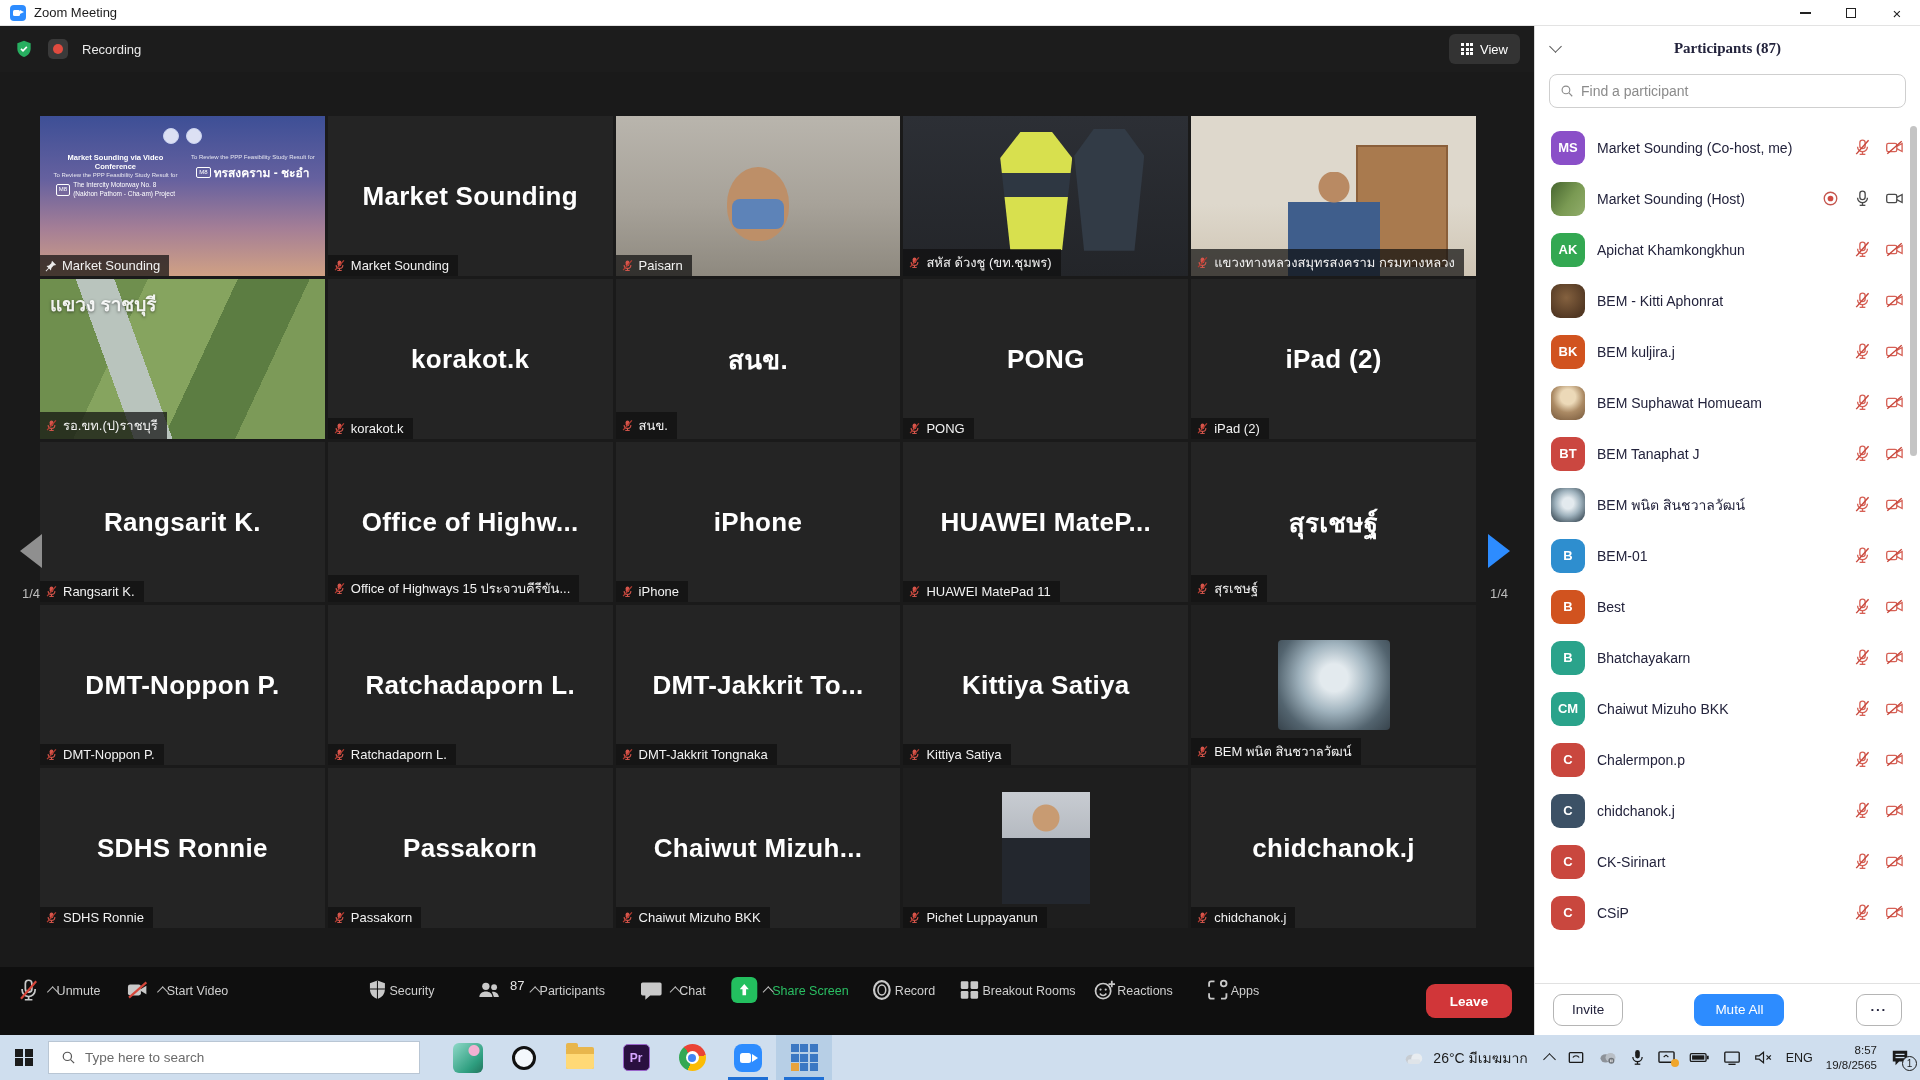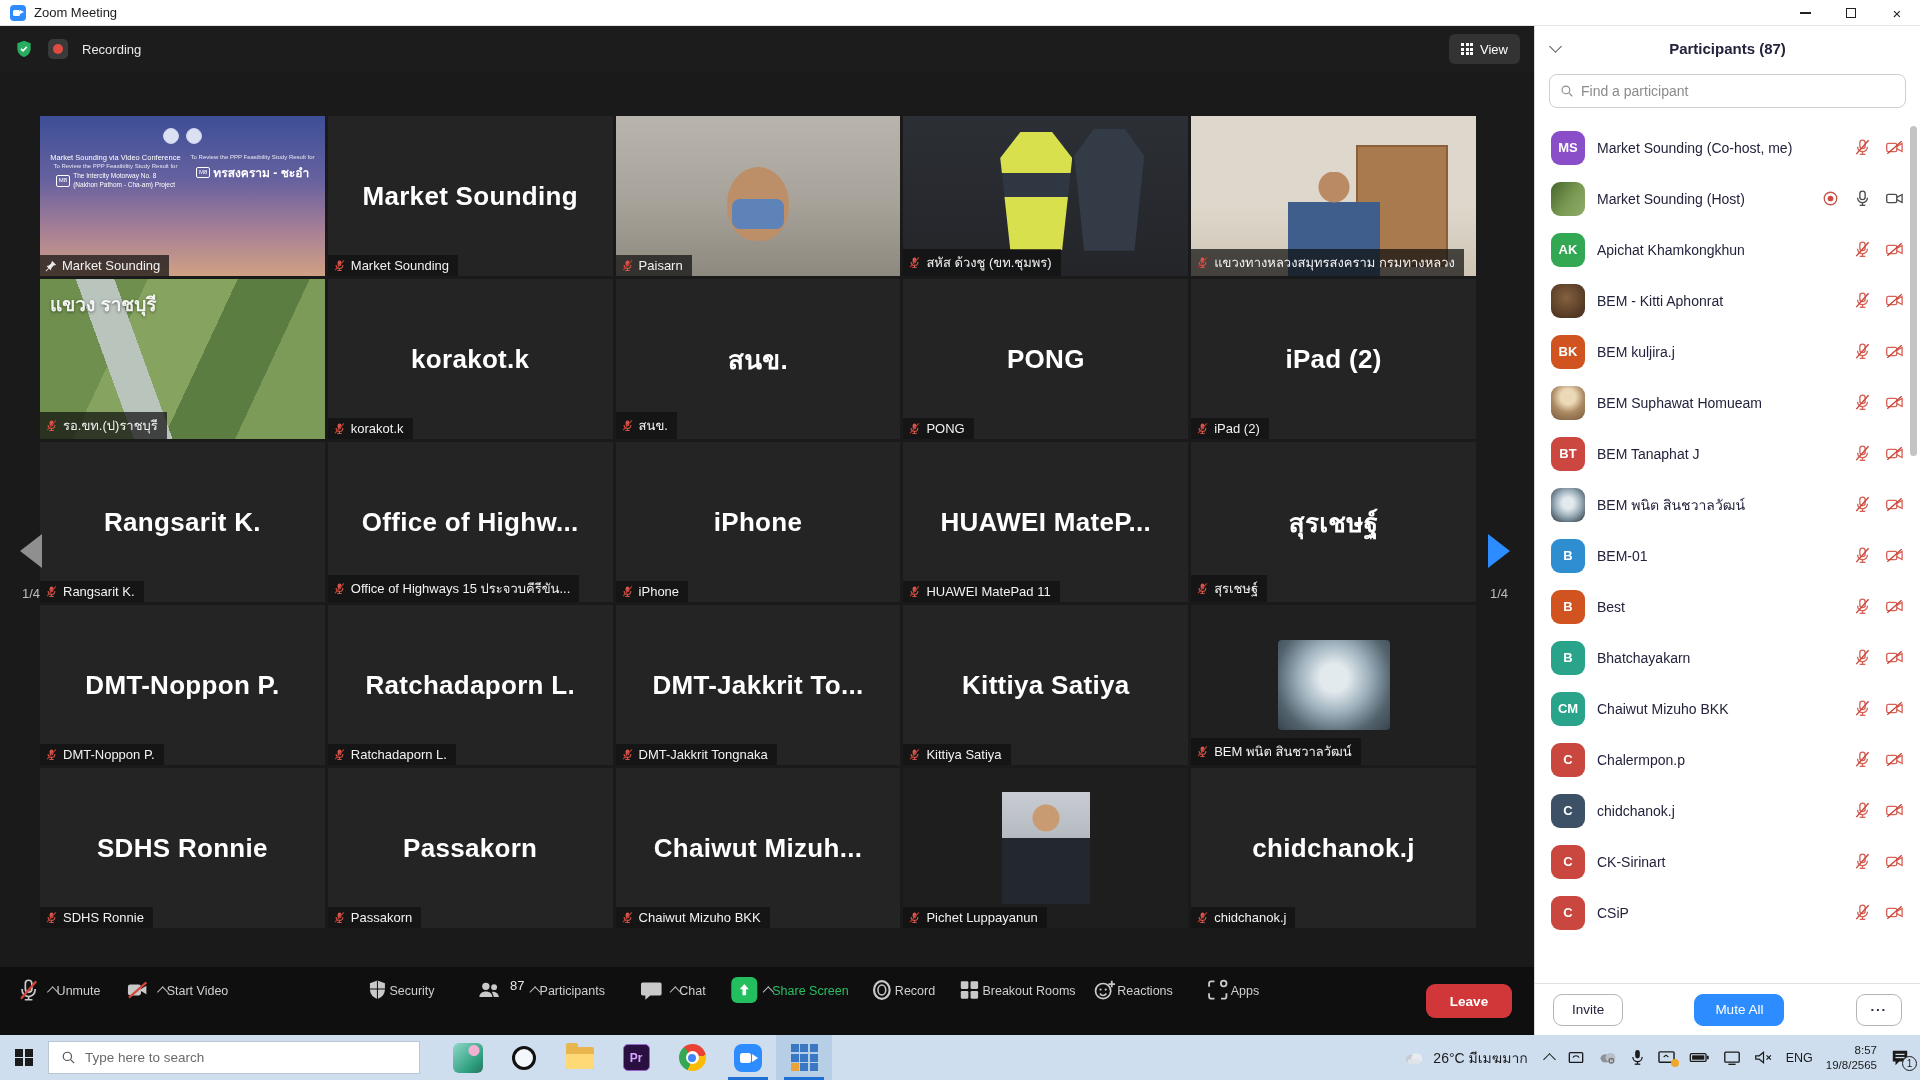--- a/index.html
+++ b/index.html
@@ -83,21 +83,21 @@
                        linear-gradient(transparent 0 46px,#23272e 46px),
                        linear-gradient(180deg,#c8ccd2,#9aa0a8); }
   .k-screen .tile-visual { background:linear-gradient(180deg,#3d4f96 0%,#66619f 40%,#a47e96 70%,#d0a184 100%); }
 
   
   .banner { position:absolute; inset:0; color:#fff; text-align:center; }
   .bn-logos { display:flex; justify-content:center; gap:7px; margin-top:12px; }
   .bn-logo { width:16px; height:16px; border-radius:50%; background:rgba(240,244,255,.88); border:1px solid #c9d2f0; }
   .bn-cols { display:flex; justify-content:center; gap:10px; margin-top:9px; }
   .bn-col { max-width:46%; }
-  .bn-title { font-size:7.5px; font-weight:400; }
+  .bn-title { font-size:7.5px; font-weight:700; }
   .bn-sub { font-size:6px; opacity:.85; margin-top:1px; }
   .bn-row { display:flex; align-items:center; justify-content:center; gap:3px; margin-top:3px; }
   .m8 { border:1px solid #fff; border-radius:2px; font-size:6px; padding:0 2px; line-height:1.6; }
   .bn-en { font-size:6.5px; text-align:left; line-height:1.35; }
   .bn-th-big { font-size:12px; font-weight:700; }
 
   
   .mini-ic { flex:0 0 auto; display:block; }
 
   
@@ -122,21 +122,21 @@
             align-items:center; justify-content:center; }
   .tb-label.green { color:#2abf63; }
   #leave-btn { position:absolute; right:22px; top:17px; width:86px; height:34px; background:#d13639;
             border-radius:9px; color:#fff; font-size:13.5px; font-weight:700; display:flex;
             align-items:center; justify-content:center; }
 
   
   #panel { position:absolute; right:0; top:26px; width:386px; bottom:45px; background:#fff;
             border-left:1px solid #d9d9d9; z-index:10; }
   #panel-header { position:relative; height:44px; display:flex; align-items:center; justify-content:center; }
-  #panel-title { font-size:15px; font-weight:700; color:#23233c; }
+  #panel-title { font-size:15px; font-weight:700; color:#23233c;font-family:Liberation Serif, serif; }
   .chev-down { position:absolute; left:16px; top:16px; width:9px; height:9px; border-left:1.8px solid #555;
             border-bottom:1.8px solid #555; transform:rotate(-45deg); }
   #search-wrap { margin:4px 14px 8px; height:34px; border:1px solid #cfcfcf; border-radius:8px;
             display:flex; align-items:center; padding:0 10px; gap:7px; }
   #search-wrap input { border:none; outline:none; flex:1; font-size:14px; color:#333;
             font-family:"Liberation Sans","DejaVu Sans",sans-serif; }
   #search-wrap input::placeholder { color:#8b8b8b; }
   #participant-list { position:absolute; top:96px; left:0; right:0; bottom:52px; overflow:hidden; }
   .prow { height:51px; display:flex; align-items:center; gap:12px; padding:0 16px; }
   .avatar { width:34px; height:34px; border-radius:9px; flex:0 0 auto; display:flex; align-items:center;

